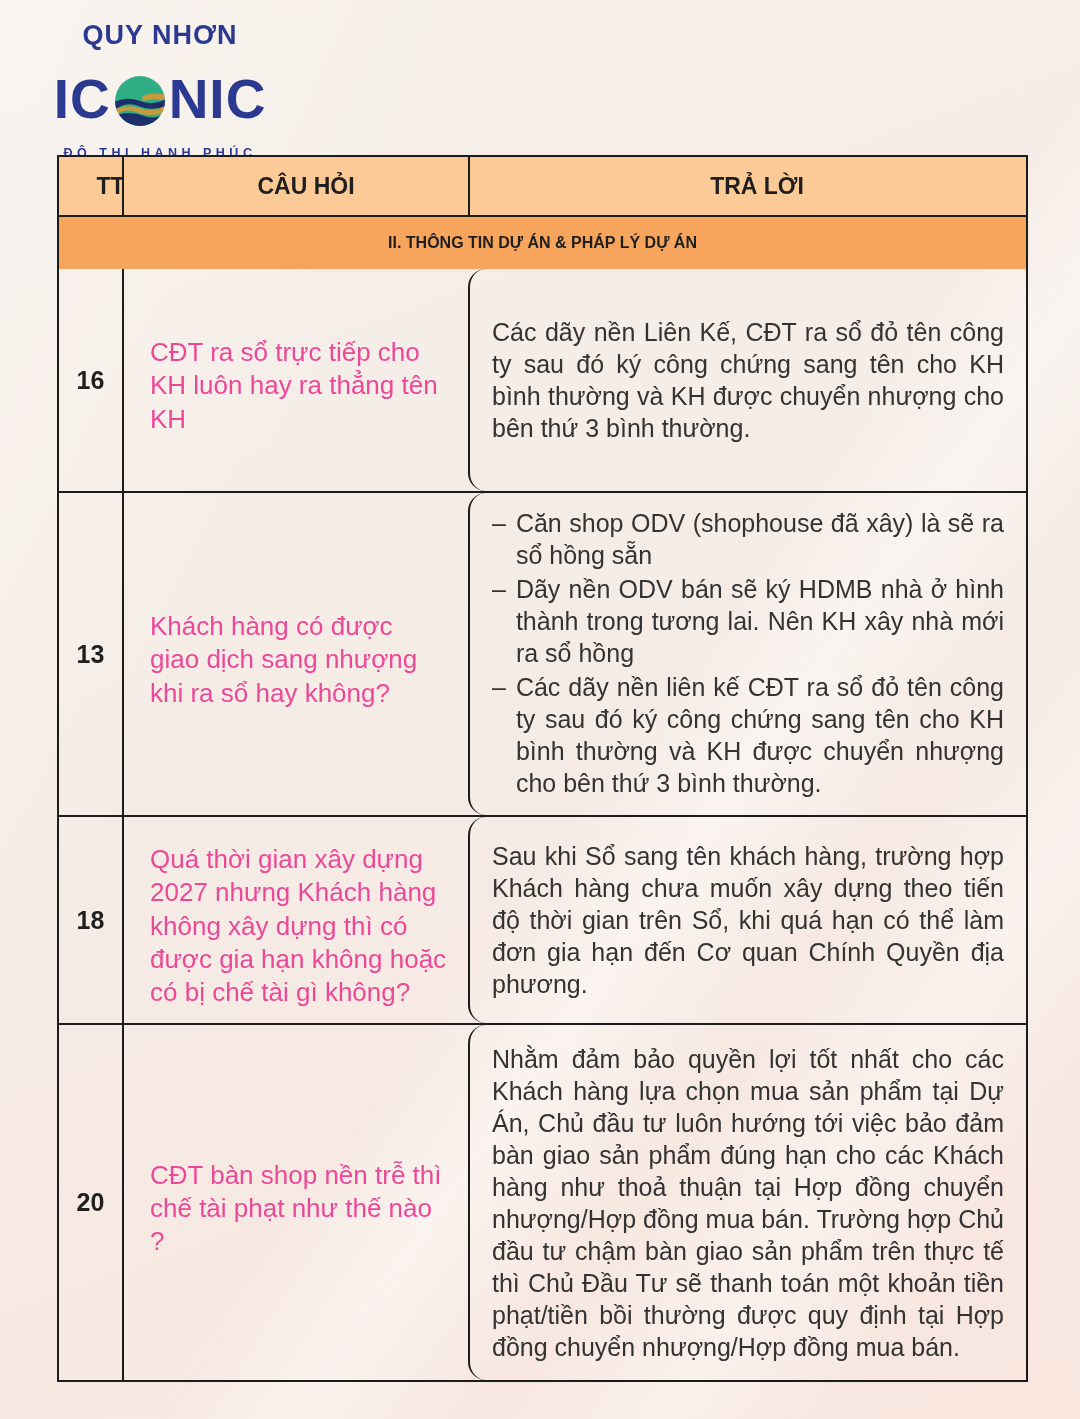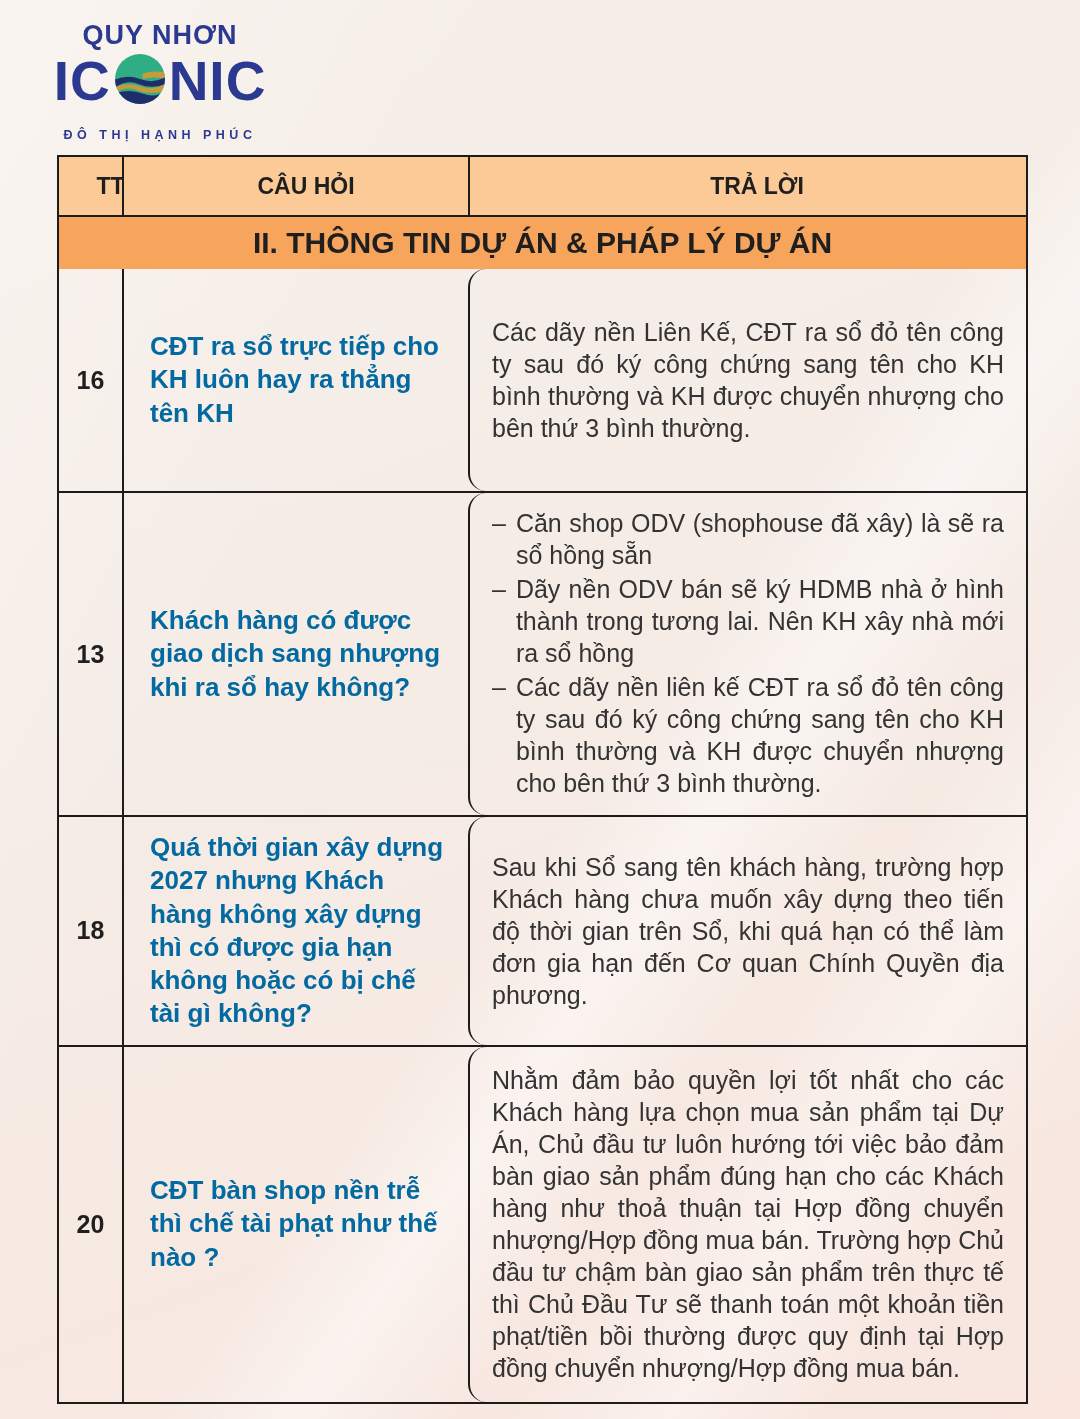--- a/index.html
+++ b/index.html
@@ -13,21 +13,21 @@
   body::after{ 
     content:"";position:absolute;inset:0;pointer-events:none;
     background:
       linear-gradient(125deg, rgba(255,255,255,0) 55%, rgba(255,255,255,.45) 62%, rgba(255,255,255,0) 70%),
       linear-gradient(125deg, rgba(255,255,255,0) 72%, rgba(255,255,255,.4) 80%, rgba(255,255,255,0) 88%);
   }
 
   
   .logo{position:absolute;top:20px;left:60px;width:200px;text-align:center;z-index:2;}
   .logo-line1{font-size:27px;font-weight:800;letter-spacing:1px;color:#2b3990;}
-  .logo-line2{display:flex;align-items:flex-start;justify-content:center;margin-top:2px;}
+  .logo-line2{display:flex;align-items:flex-end;justify-content:center;margin-top:20px;}
   .logo-line2 .ltr{font-size:55px;line-height:56px;font-weight:800;color:#2b3990;letter-spacing:1px;}
   .logo-o{width:52px;height:52px;margin:0 3px;flex:0 0 auto;}
   .logo-tagline{margin-top:19px;font-size:12.5px;font-weight:700;letter-spacing:4.5px;color:#2b3990;white-space:nowrap;}
 
   
   .faq-table{
     position:absolute;top:155px;left:57px;width:971px;z-index:2;
     border:2px solid #1c1c1c;box-sizing:border-box;
   }
   .t-row{display:flex;box-sizing:border-box;}
@@ -37,24 +37,24 @@
   .col-tt{width:63px;flex:0 0 auto;align-items:center;text-align:center;}
   .col-q{width:346px;flex:0 0 auto;padding:14px 20px 14px 26px;}
   .col-a{flex:1 1 auto;padding:14px 22px;}
 
   .head-row{background:#fbca97;height:58px;}
   .head-row .cell{justify-content:center;padding-left:40px;}
   .head-cell{font-size:23px;font-weight:800;color:#1f1f1f;text-align:center;align-items:center;}
 
   .section-row{background:#f7a45c;height:54px;}
   .section-cell{width:100%;align-items:center;justify-content:center;text-align:center;
-    font-size:30px;font-weight:800;color:#1f1f1f;}
+    font-size:16px;font-weight:800;color:#1f1f1f;}
 
   .tt-num{font-size:25px;font-weight:800;color:#1f1f1f;}
-  .q-text{font-size:26px;line-height:1.28;font-weight:700;color:#0369a1;}
+  .q-text{font-size:26px;line-height:1.28;font-weight:400;color:#ec4899;margin-top:12px;}
   .a-text{font-size:25px;line-height:1.28;color:#333;text-align:justify;border-radius:18px;}
   .a-para{margin:0 0 6px 0;}
   .a-para:last-child{margin-bottom:0;}
   .bullet{display:flex;gap:10px;margin:0 0 2px 0;}
   .bullet .dash{flex:0 0 auto;}
   .bullet .btxt{flex:1 1 auto;text-align:justify;}
 
   
   .data-rows .t-row:nth-child(1){min-height:222px;}
   .data-rows .t-row:nth-child(2){min-height:310px;}

